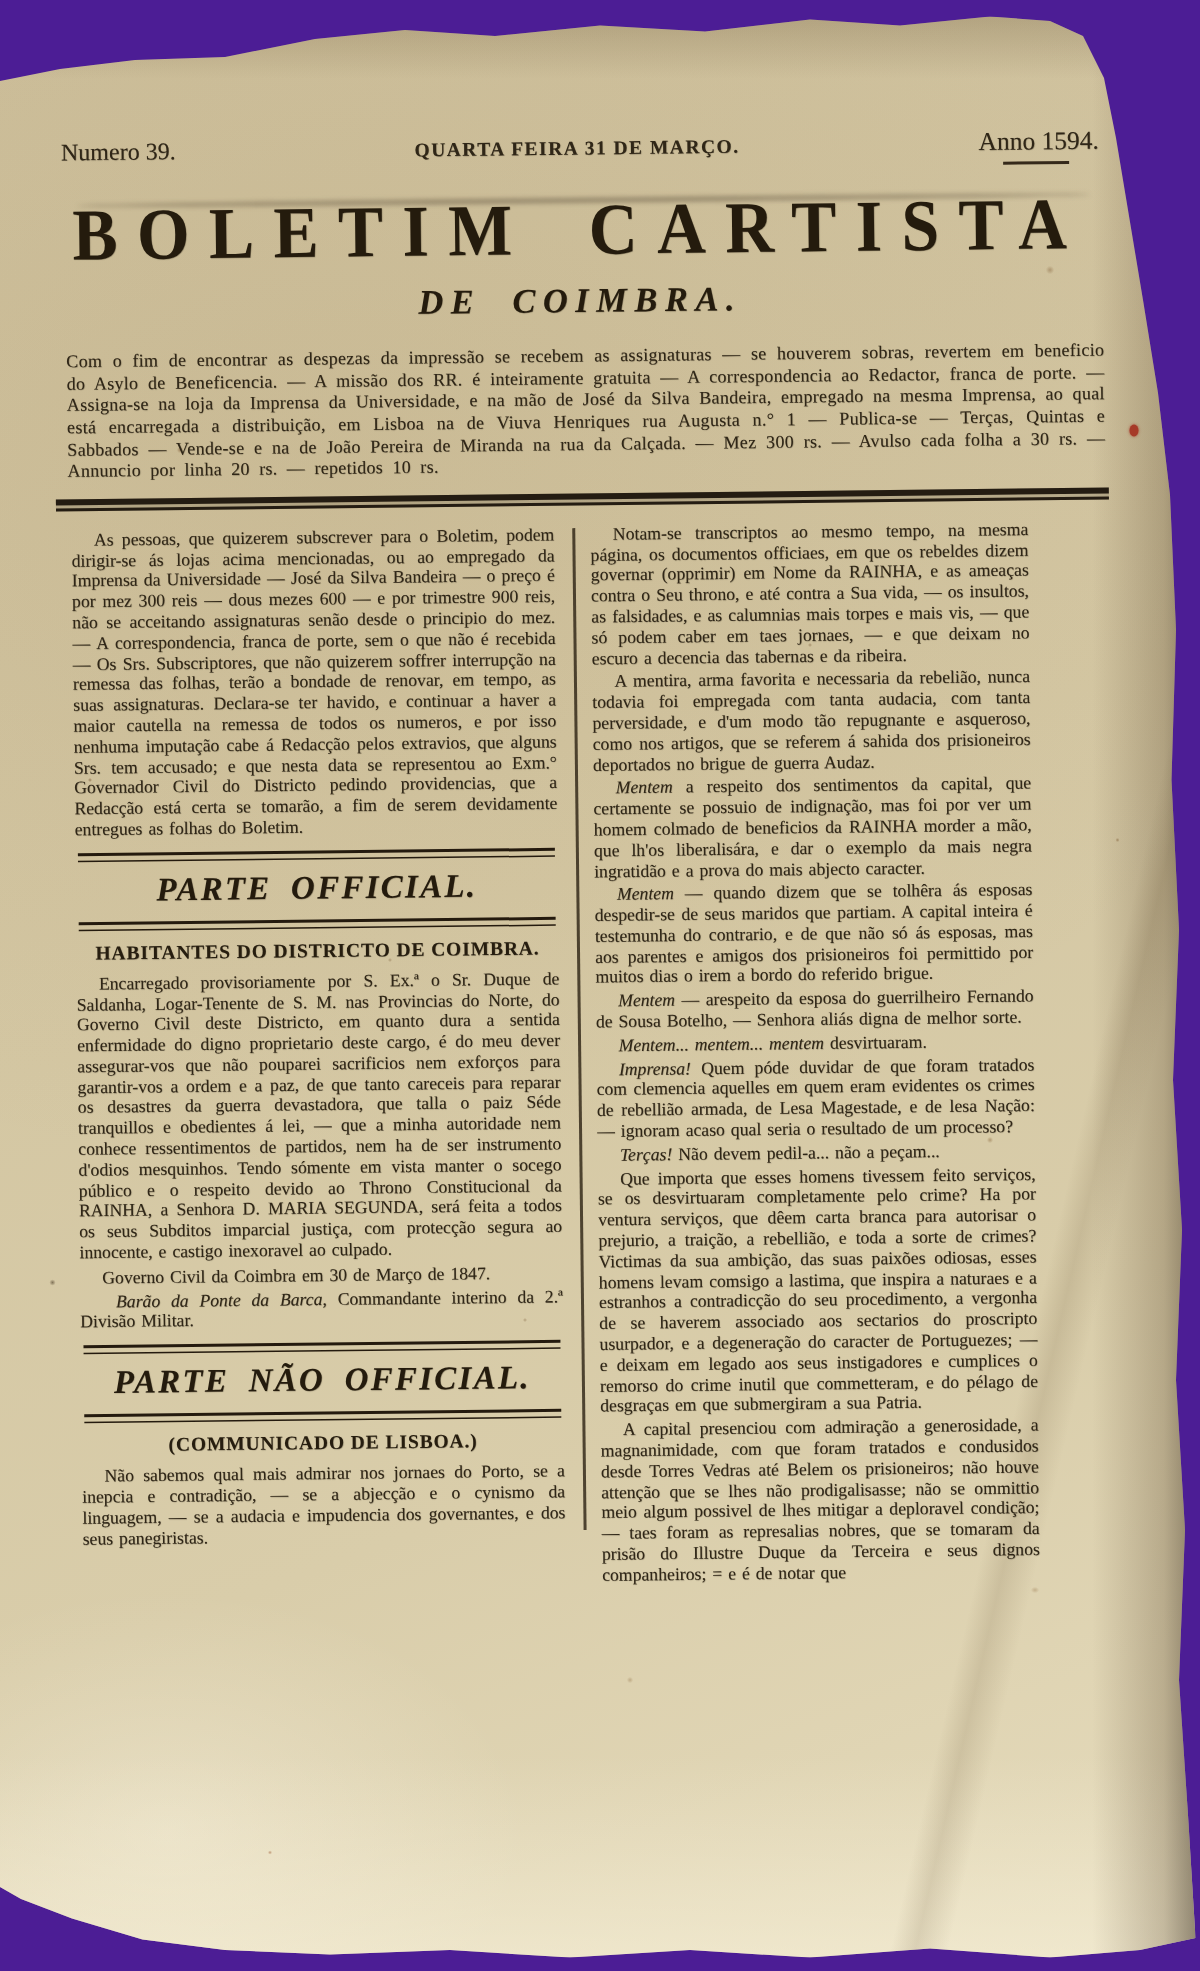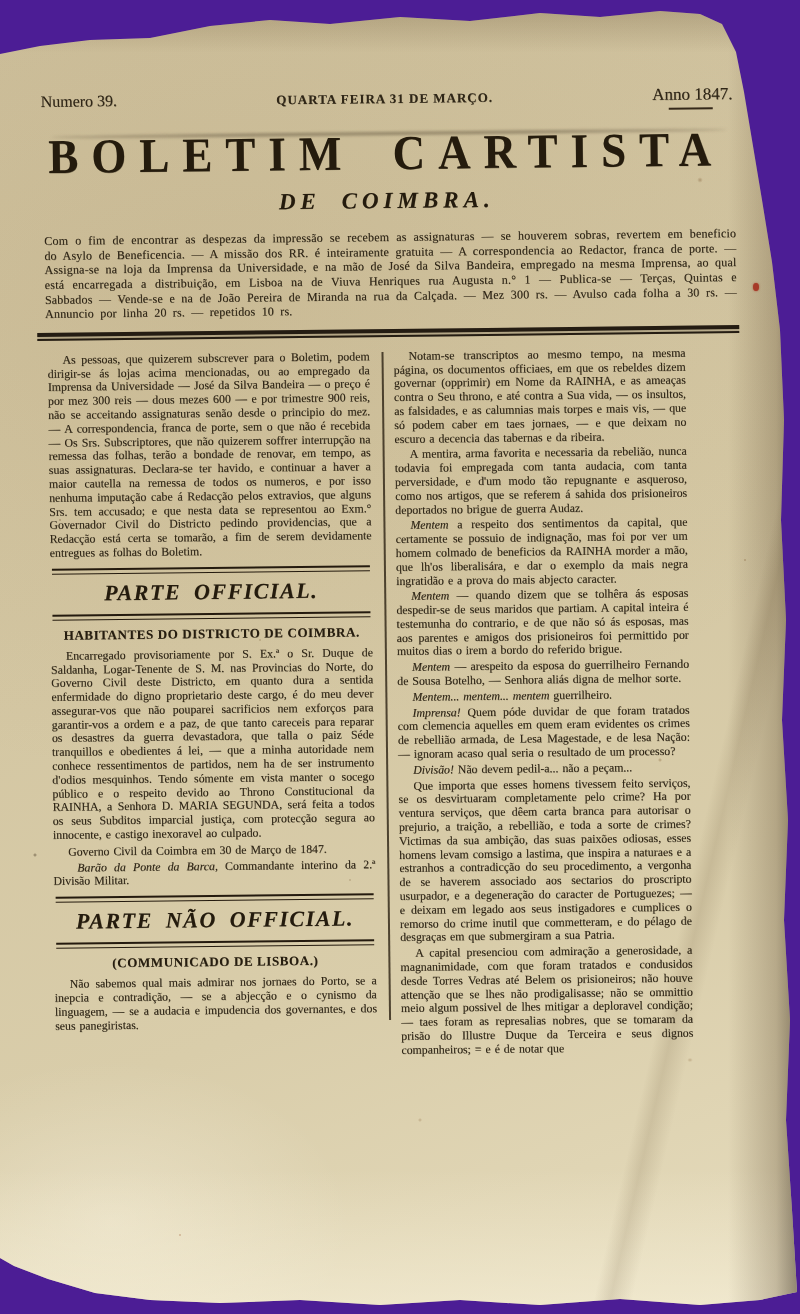--- a/index.html
+++ b/index.html
@@ -116,21 +116,21 @@
 
 <div class="stage">
   <div class="paper">
     <div class="speckles"></div>
     <div class="red-dot"></div>
 
     <div class="print">
       <div class="issue-row">
         <span class="issue-no">Numero 39.</span>
         <span class="issue-date">QUARTA FEIRA 31 DE MARÇO.</span>
-        <span class="issue-year"><span>Anno 1847.</span><i></i></span>
+        <span class="issue-year"><span>Anno 1594.</span><i></i></span>
       </div>
       <div class="smudge"></div>
 
       <div class="masthead">
         <div class="title">BOLETIM CARTISTA</div>
         <div class="subtitle">DE COIMBRA.</div>
       </div>
 
       <p class="imprint">Com o fim de encontrar as despezas da impressão se recebem as assignaturas — se houverem sobras, revertem em beneficio do Asylo de Beneficencia. — A missão dos RR. é inteiramente gratuita — A correspondencia ao Redactor, franca de porte. — Assigna-se na loja da Imprensa da Universidade, e na mão de José da Silva Bandeira, empregado na mesma Imprensa, ao qual está encarregada a distribuição, em Lisboa na de Viuva Henriques rua Augusta n.° 1 — Publica-se — Terças, Quintas e Sabbados — Vende-se e na de João Pereira de Miranda na rua da Calçada. — Mez 300 rs. — Avulso cada folha a 30 rs. — Annuncio por linha 20 rs. — repetidos 10 rs.</p>
 
@@ -158,22 +158,22 @@
         </div>
 
         <div class="col-divider"></div>
 
         <div class="col-right">
           <p class="body-p"><i></i><span>Notam-se transcriptos ao mesmo tempo, na mesma página, os documentos officiaes, em que os rebeldes dizem governar (opprimir) em Nome da RAINHA, e as ameaças contra o Seu throno, e até contra a Sua vida, — os insultos, as falsidades, e as calumnias mais torpes e mais vis, — que só podem caber em taes jornaes, — e que deixam no escuro a decencia das tabernas e da ribeira.</span></p>
           <p class="body-p"><i></i><span>A mentira, arma favorita e necessaria da rebelião, nunca todavia foi empregada com tanta audacia, com tanta perversidade, e d'um modo tão repugnante e asqueroso, como nos artigos, que se referem á sahida dos prisioneiros deportados no brigue de guerra Audaz.</span></p>
           <p class="body-p"><i>Mentem</i><span> a respeito dos sentimentos da capital, que certamente se possuio de indignação, mas foi por ver um homem colmado de beneficios da RAINHA morder a mão, que lh'os liberalisára, e dar o exemplo da mais negra ingratidão e a prova do mais abjecto caracter.</span></p>
           <p class="body-p"><i>Mentem</i><span> — quando dizem que se tolhêra ás esposas despedir-se de seus maridos que partiam. A capital inteira é testemunha do contrario, e de que não só ás esposas, mas aos parentes e amigos dos prisioneiros foi permittido por muitos dias o irem a bordo do referido brigue.</span></p>
           <p class="body-p"><i>Mentem</i><span> — arespeito da esposa do guerrilheiro Fernando de Sousa Botelho, — Senhora aliás digna de melhor sorte.</span></p>
-          <p class="body-p"><i>Mentem... mentem... mentem</i><span> guerrilheiro.</span></p>
+          <p class="body-p"><i>Mentem... mentem... mentem</i><span> desvirtuaram.</span></p>
           <p class="body-p"><i>Imprensa!</i><span> Quem póde duvidar de que foram tratados com clemencia aquelles em quem eram evidentes os crimes de rebellião armada, de Lesa Magestade, e de lesa Nação: — ignoram acaso qual seria o resultado de um processo?</span></p>
-          <p class="body-p"><i>Divisão!</i><span> Não devem pedil-a... não a peçam...</span></p>
+          <p class="body-p"><i>Terças!</i><span> Não devem pedil-a... não a peçam...</span></p>
           <p class="body-p"><i></i><span>Que importa que esses homens tivessem feito serviços, se os desvirtuaram completamente pelo crime? Ha por ventura serviços, que dêem carta branca para autorisar o prejurio, a traição, a rebellião, e toda a sorte de crimes? Victimas da sua ambição, das suas paixões odiosas, esses homens levam comsigo a lastima, que inspira a naturaes e a estranhos a contradicção do seu procedimento, a vergonha de se haverem associado aos sectarios do proscripto usurpador, e a degeneração do caracter de Portuguezes; — e deixam em legado aos seus instigadores e cumplices o remorso do crime inutil que commetteram, e do pélago de desgraças em que submergiram a sua Patria.</span></p>
           <p class="body-p"><i></i><span>A capital presenciou com admiração a generosidade, a magnanimidade, com que foram tratados e condusidos desde Torres Vedras até Belem os prisioneiros; não houve attenção que se lhes não prodigalisasse; não se ommittio meio algum possivel de lhes mitigar a deploravel condição; — taes foram as represalias nobres, que se tomaram da prisão do Illustre Duque da Terceira e seus dignos companheiros; = e é de notar que</span></p>
         </div>
       </div>
     </div>
   </div>
 </div>
 
 </body></html>

